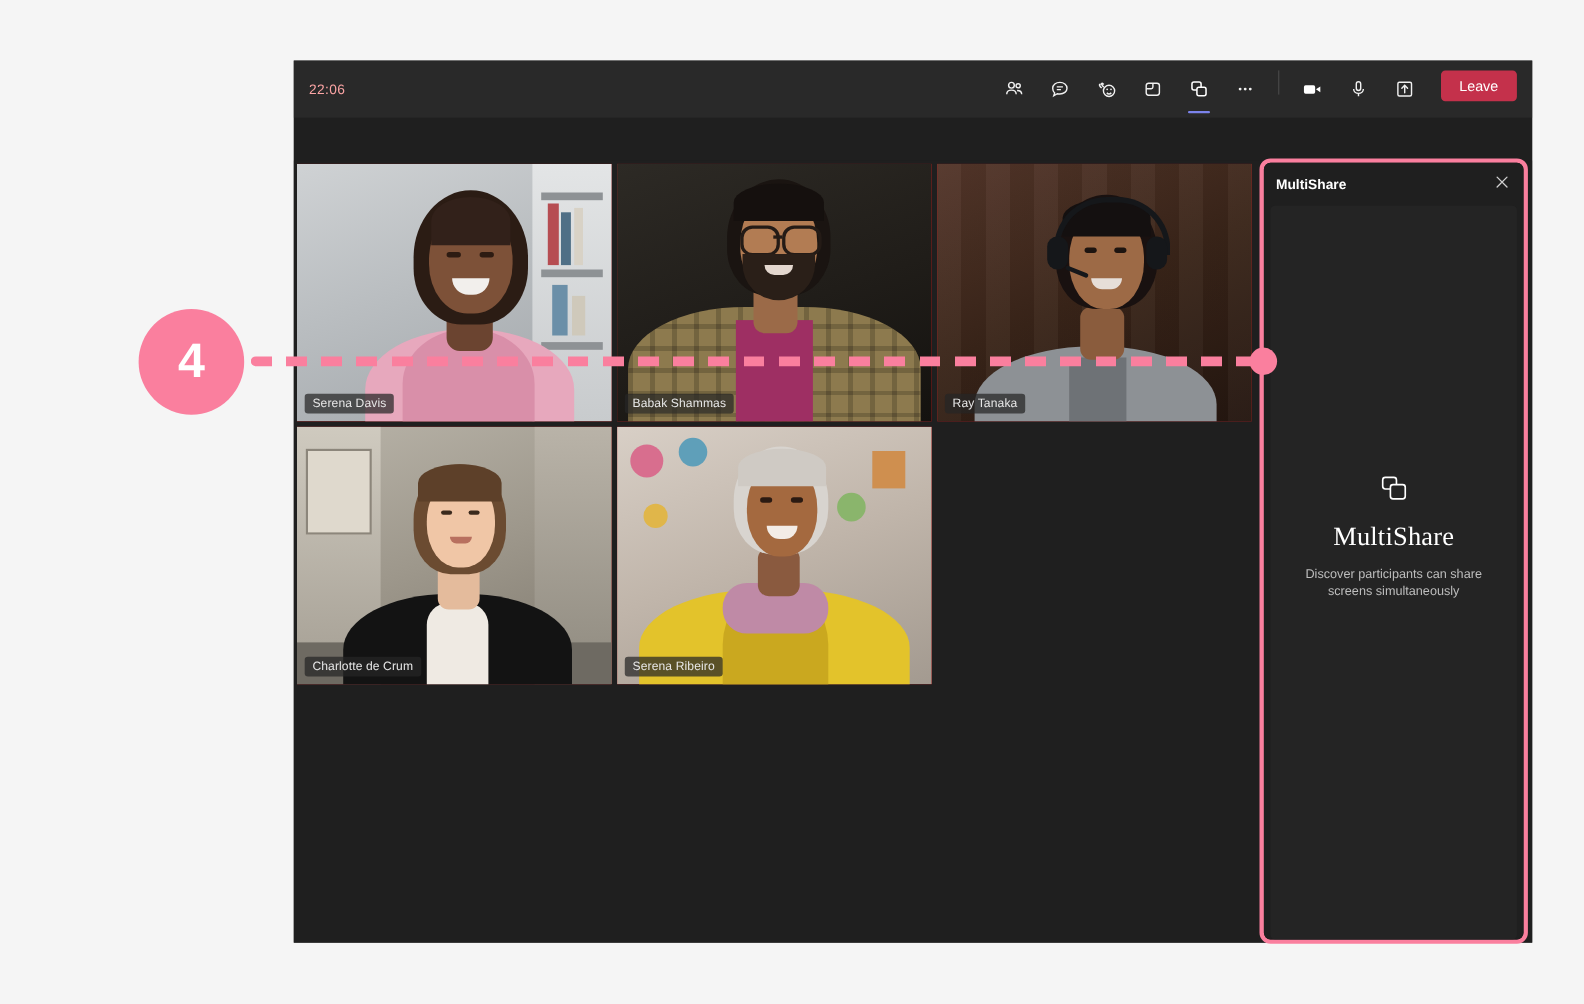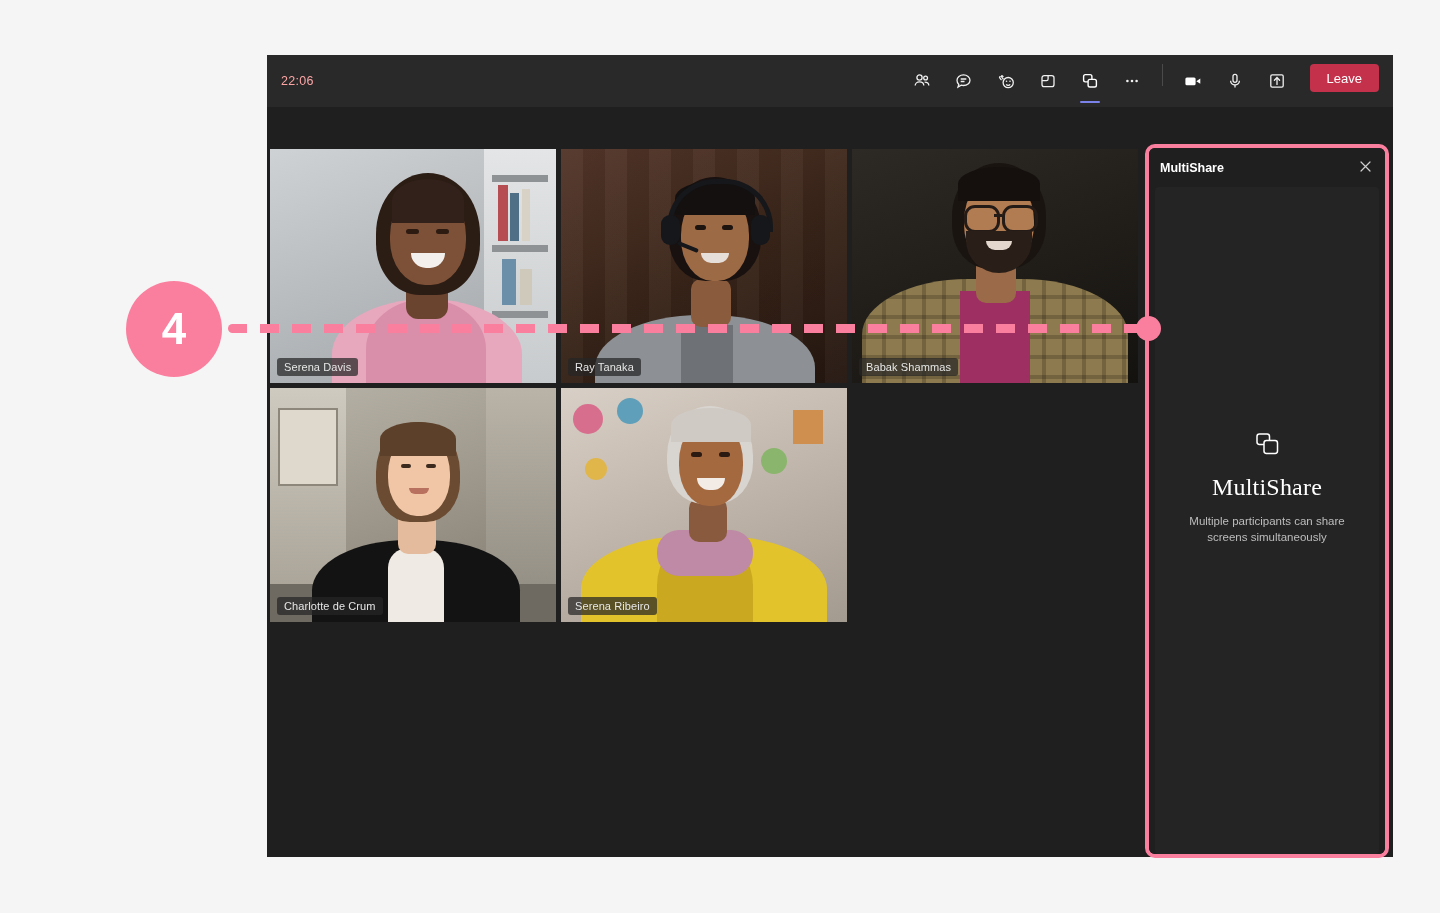--- a/index.html
+++ b/index.html
@@ -439,61 +439,61 @@
           <div style="position:absolute;left:136px;top:80px;width:13px;height:5px;border-radius:3px;background:#2d1b12"></div>
           <div style="position:absolute;left:166px;top:80px;width:13px;height:5px;border-radius:3px;background:#2d1b12"></div>
           <div style="position:absolute;left:141px;top:104px;width:34px;height:15px;border-radius:0 0 18px 18px;background:#f2efec"></div>
         </div>
         <div class="name-chip">Serena Davis</div>
       </div>
 
 
       <div class="tile">
         <div class="photo">
+          <div class="bg" style="background:linear-gradient(160deg,#2d2a25 0%,#201d19 55%,#14120f 100%)"></div>
+
+          <div style="position:absolute;left:10px;top:130px;width:266px;height:140px;border-radius:40% 40% 0 0;background:#8d7a4e"></div>
+          <div style="position:absolute;left:10px;top:130px;width:266px;height:140px;background:repeating-linear-gradient(90deg,rgba(0,0,0,.18) 0 4px,rgba(0,0,0,0) 4px 20px),repeating-linear-gradient(0deg,rgba(0,0,0,.18) 0 4px,rgba(0,0,0,0) 4px 20px);border-radius:40% 40% 0 0"></div>
+          <div style="position:absolute;left:108px;top:142px;width:70px;height:128px;background:#9e2f63"></div>
+          <div style="position:absolute;left:124px;top:106px;width:40px;height:48px;background:#9b6a48;border-radius:10px"></div>
+          <div class="hair" style="left:100px;top:14px;width:94px;height:106px;border-radius:50% 50% 40% 40%;background:#1a1411"></div>
+          <div class="head" style="left:112px;top:26px;width:70px;height:92px;background:#b27c53"></div>
+          <div style="position:absolute;left:106px;top:18px;width:82px;height:34px;border-radius:50% 50% 0 0;background:#15100e"></div>
+
+          <div style="position:absolute;left:112px;top:56px;width:30px;height:22px;border:3px solid #241b16;border-radius:11px"></div>
+          <div style="position:absolute;left:150px;top:56px;width:30px;height:22px;border:3px solid #241b16;border-radius:11px"></div>
+          <div style="position:absolute;left:142px;top:65px;width:8px;height:3px;background:#241b16"></div>
+
+          <div style="position:absolute;left:114px;top:82px;width:66px;height:42px;border-radius:0 0 34px 34px;background:#2a1f18"></div>
+          <div style="position:absolute;left:134px;top:92px;width:26px;height:9px;border-radius:0 0 12px 12px;background:#e3d7ce"></div>
+        </div>
+        <div class="name-chip">Babak Shammas</div>
+      </div>
+
+      <div class="tile">
+        <div class="photo">
           <div class="bg" style="background:linear-gradient(155deg,#54362a 0%,#3a2519 50%,#241610 100%)"></div>
           <div style="position:absolute;left:0;top:0;width:286px;height:234px;background:repeating-linear-gradient(90deg,rgba(255,255,255,.03) 0 22px,rgba(0,0,0,.05) 22px 44px)"></div>
 
           <div style="position:absolute;left:34px;top:166px;width:220px;height:110px;border-radius:48% 48% 0 0;background:#8d9195"></div>
           <div style="position:absolute;left:120px;top:176px;width:52px;height:92px;background:#6e7276"></div>
           <div style="position:absolute;left:130px;top:130px;width:40px;height:48px;background:#8a5c3d;border-radius:10px"></div>
           <div class="hair" style="left:108px;top:28px;width:92px;height:104px;border-radius:50% 50% 40% 40%;background:#191110"></div>
           <div class="head" style="left:120px;top:40px;width:68px;height:92px;background:#9d6a46"></div>
           <div style="position:absolute;left:114px;top:32px;width:80px;height:34px;border-radius:50% 50% 0 0;background:#141010"></div>
           <div style="position:absolute;left:134px;top:76px;width:11px;height:5px;border-radius:3px;background:#1d1410"></div>
           <div style="position:absolute;left:161px;top:76px;width:11px;height:5px;border-radius:3px;background:#1d1410"></div>
           <div style="position:absolute;left:140px;top:104px;width:28px;height:10px;border-radius:0 0 14px 14px;background:#e6ded8"></div>
 
           <div style="position:absolute;left:106px;top:30px;width:96px;height:48px;border:5px solid #15171a;border-bottom:none;border-radius:48px 48px 0 0"></div>
           <div style="position:absolute;left:100px;top:66px;width:19px;height:30px;border-radius:9px;background:#15171a"></div>
           <div style="position:absolute;left:190px;top:66px;width:19px;height:30px;border-radius:9px;background:#15171a"></div>
           <div style="position:absolute;left:116px;top:96px;width:22px;height:4px;border-radius:3px;background:#15171a;transform:rotate(22deg)"></div>
         </div>
         <div class="name-chip">Ray Tanaka</div>
-      </div>
-
-      <div class="tile">
-        <div class="photo">
-          <div class="bg" style="background:linear-gradient(160deg,#2d2a25 0%,#201d19 55%,#14120f 100%)"></div>
-
-          <div style="position:absolute;left:10px;top:130px;width:266px;height:140px;border-radius:40% 40% 0 0;background:#8d7a4e"></div>
-          <div style="position:absolute;left:10px;top:130px;width:266px;height:140px;background:repeating-linear-gradient(90deg,rgba(0,0,0,.18) 0 4px,rgba(0,0,0,0) 4px 20px),repeating-linear-gradient(0deg,rgba(0,0,0,.18) 0 4px,rgba(0,0,0,0) 4px 20px);border-radius:40% 40% 0 0"></div>
-          <div style="position:absolute;left:108px;top:142px;width:70px;height:128px;background:#9e2f63"></div>
-          <div style="position:absolute;left:124px;top:106px;width:40px;height:48px;background:#9b6a48;border-radius:10px"></div>
-          <div class="hair" style="left:100px;top:14px;width:94px;height:106px;border-radius:50% 50% 40% 40%;background:#1a1411"></div>
-          <div class="head" style="left:112px;top:26px;width:70px;height:92px;background:#b27c53"></div>
-          <div style="position:absolute;left:106px;top:18px;width:82px;height:34px;border-radius:50% 50% 0 0;background:#15100e"></div>
-
-          <div style="position:absolute;left:112px;top:56px;width:30px;height:22px;border:3px solid #241b16;border-radius:11px"></div>
-          <div style="position:absolute;left:150px;top:56px;width:30px;height:22px;border:3px solid #241b16;border-radius:11px"></div>
-          <div style="position:absolute;left:142px;top:65px;width:8px;height:3px;background:#241b16"></div>
-
-          <div style="position:absolute;left:114px;top:82px;width:66px;height:42px;border-radius:0 0 34px 34px;background:#2a1f18"></div>
-          <div style="position:absolute;left:134px;top:92px;width:26px;height:9px;border-radius:0 0 12px 12px;background:#e3d7ce"></div>
-        </div>
-        <div class="name-chip">Babak Shammas</div>
       </div>
 
       <div class="tile">
         <div class="photo">
           <div class="bg" style="background:linear-gradient(160deg,#b8b3a8 0%,#9d978b 50%,#7d776c 100%)"></div>
           <div style="position:absolute;left:0;top:0;width:76px;height:234px;background:linear-gradient(180deg,#cfcabf,#a49e93)"></div>
           <div style="position:absolute;left:8px;top:20px;width:56px;height:74px;background:#dfd9cd;border:2px solid #8c867b"></div>
           <div style="position:absolute;left:216px;top:0;width:70px;height:234px;background:linear-gradient(180deg,#b9b3a8,#8f8a7f)"></div>
           <div style="position:absolute;left:0;top:196px;width:286px;height:38px;background:#6e6a62"></div>
 
@@ -557,21 +557,21 @@
 
   <div class="panel-body">
     <div class="empty-state">
       <span class="empty-icon">
         <svg width="27" height="27" viewBox="0 0 27 27" fill="none" stroke="#ffffff" stroke-width="1.5">
           <rect x="3" y="3" width="12.5" height="10.5" rx="2.4"></rect>
           <rect x="10" y="9.5" width="13.5" height="13" rx="2.4" fill="#242424"></rect>
         </svg>
       </span>
       <div class="empty-title">MultiShare</div>
-      <div class="empty-sub">Multiple participants can share screens simultaneously</div>
+      <div class="empty-sub">Discover participants can share screens simultaneously</div>
     </div>
   </div>
 
 </div>
 
 <div class="callout-line"></div>
 <div class="callout-dot"></div>
 <div class="callout-badge">
   <span class="callout-num">4</span>
 </div>

